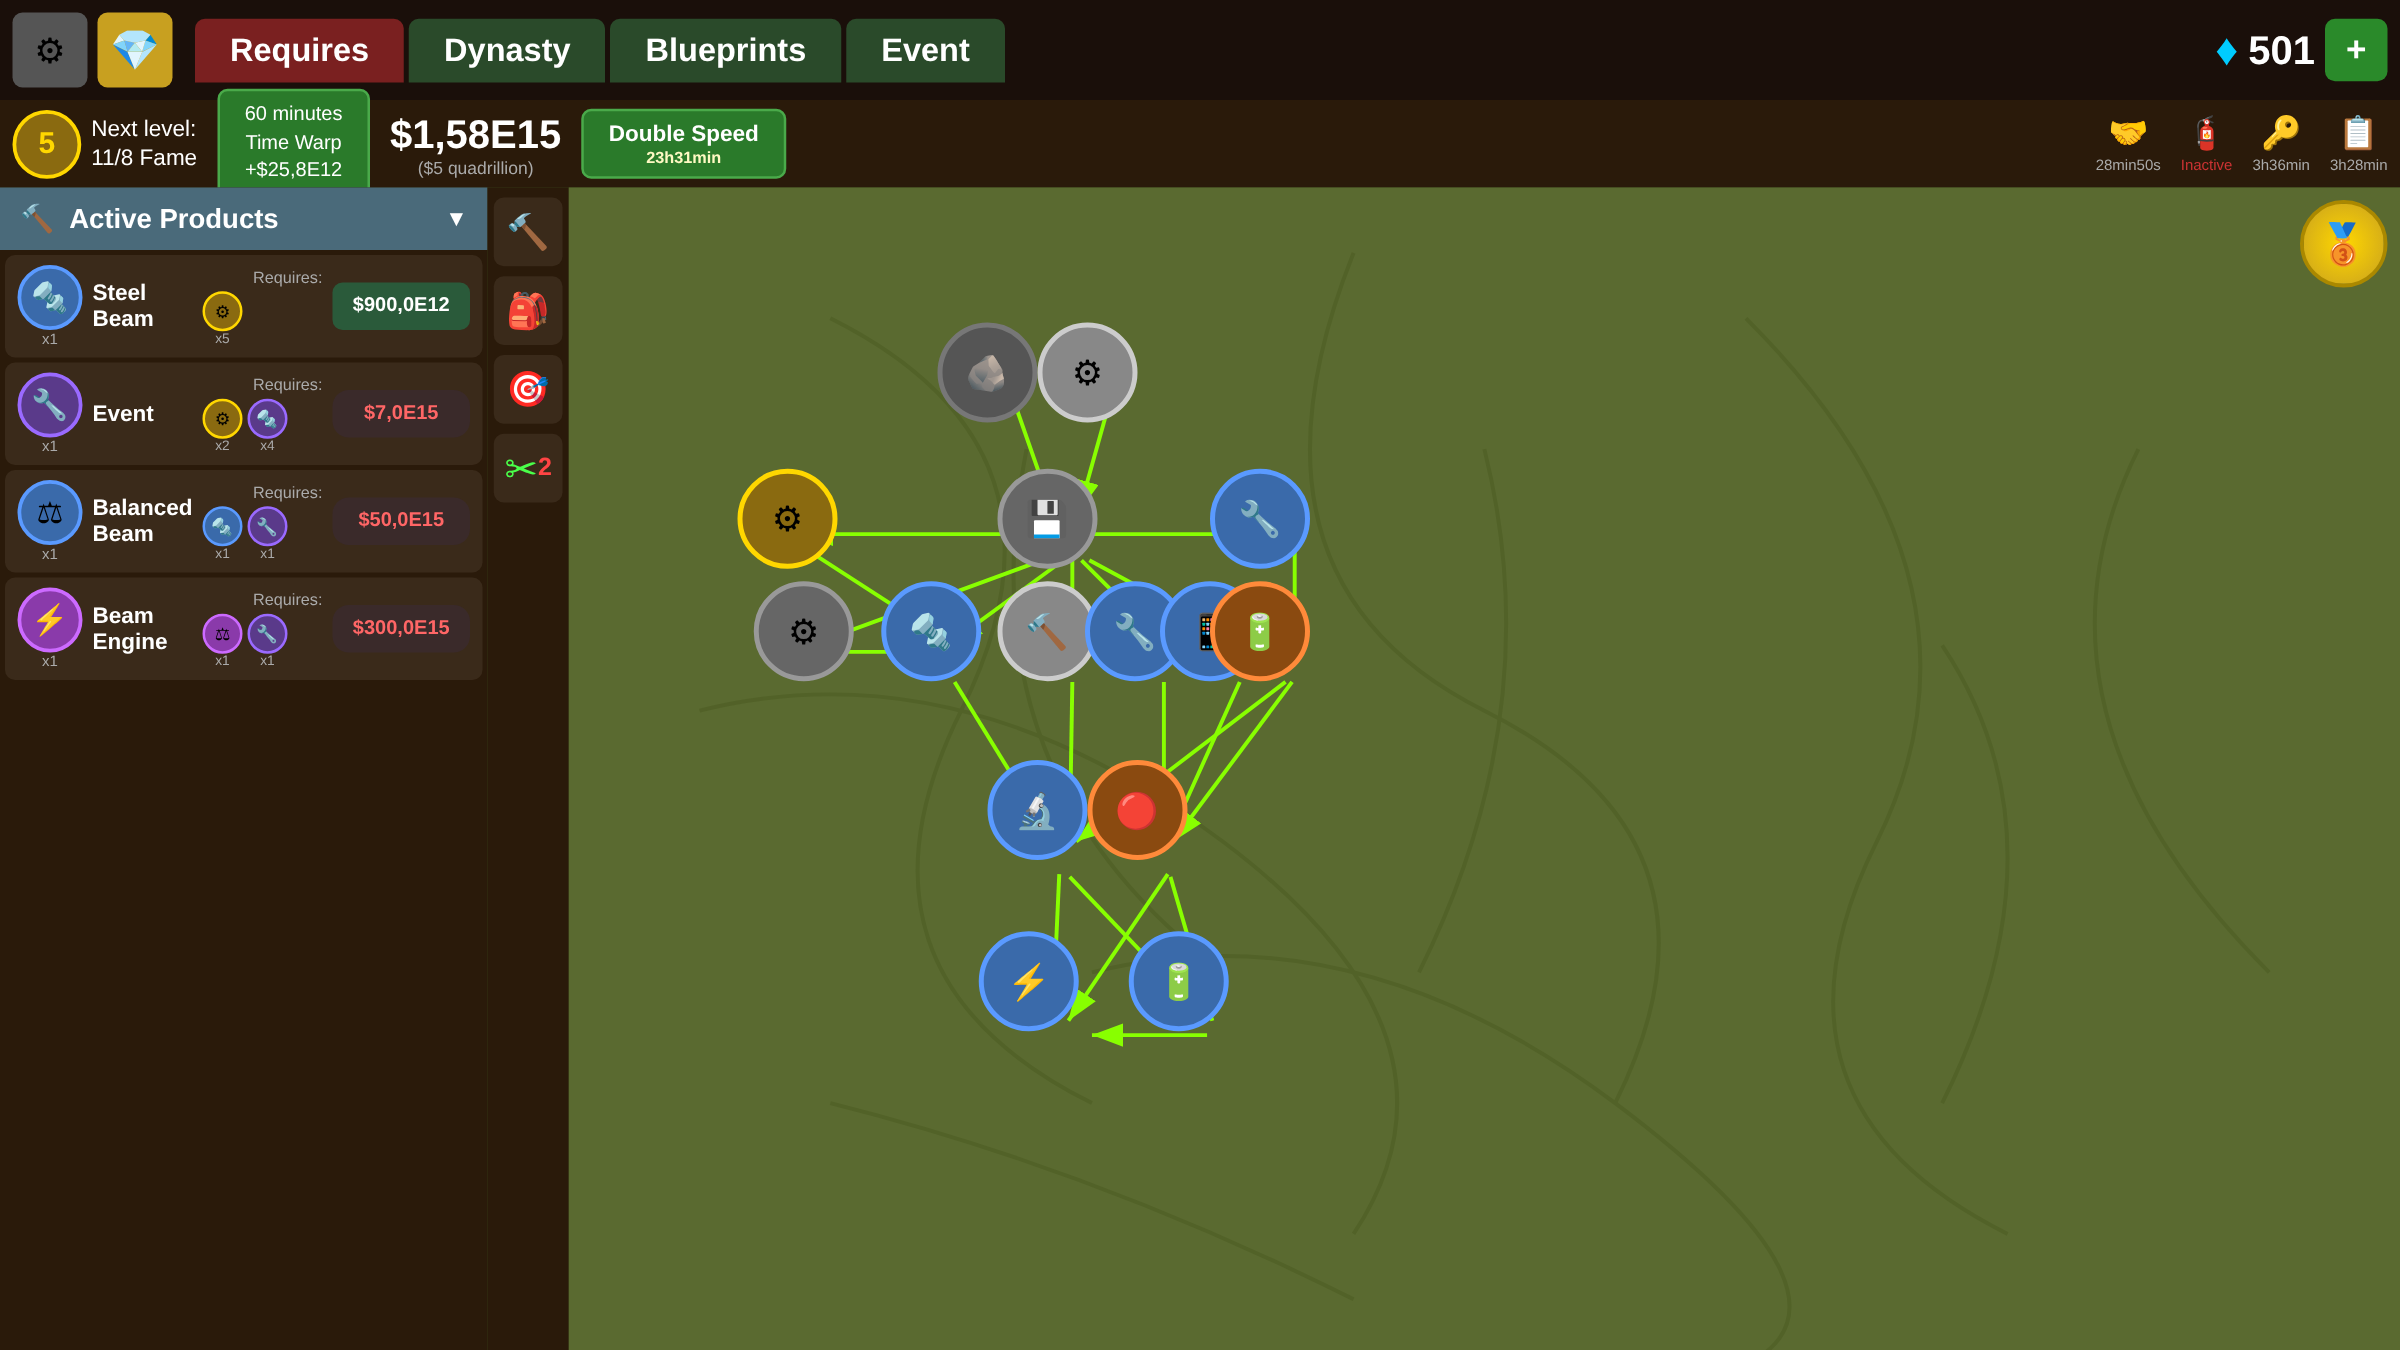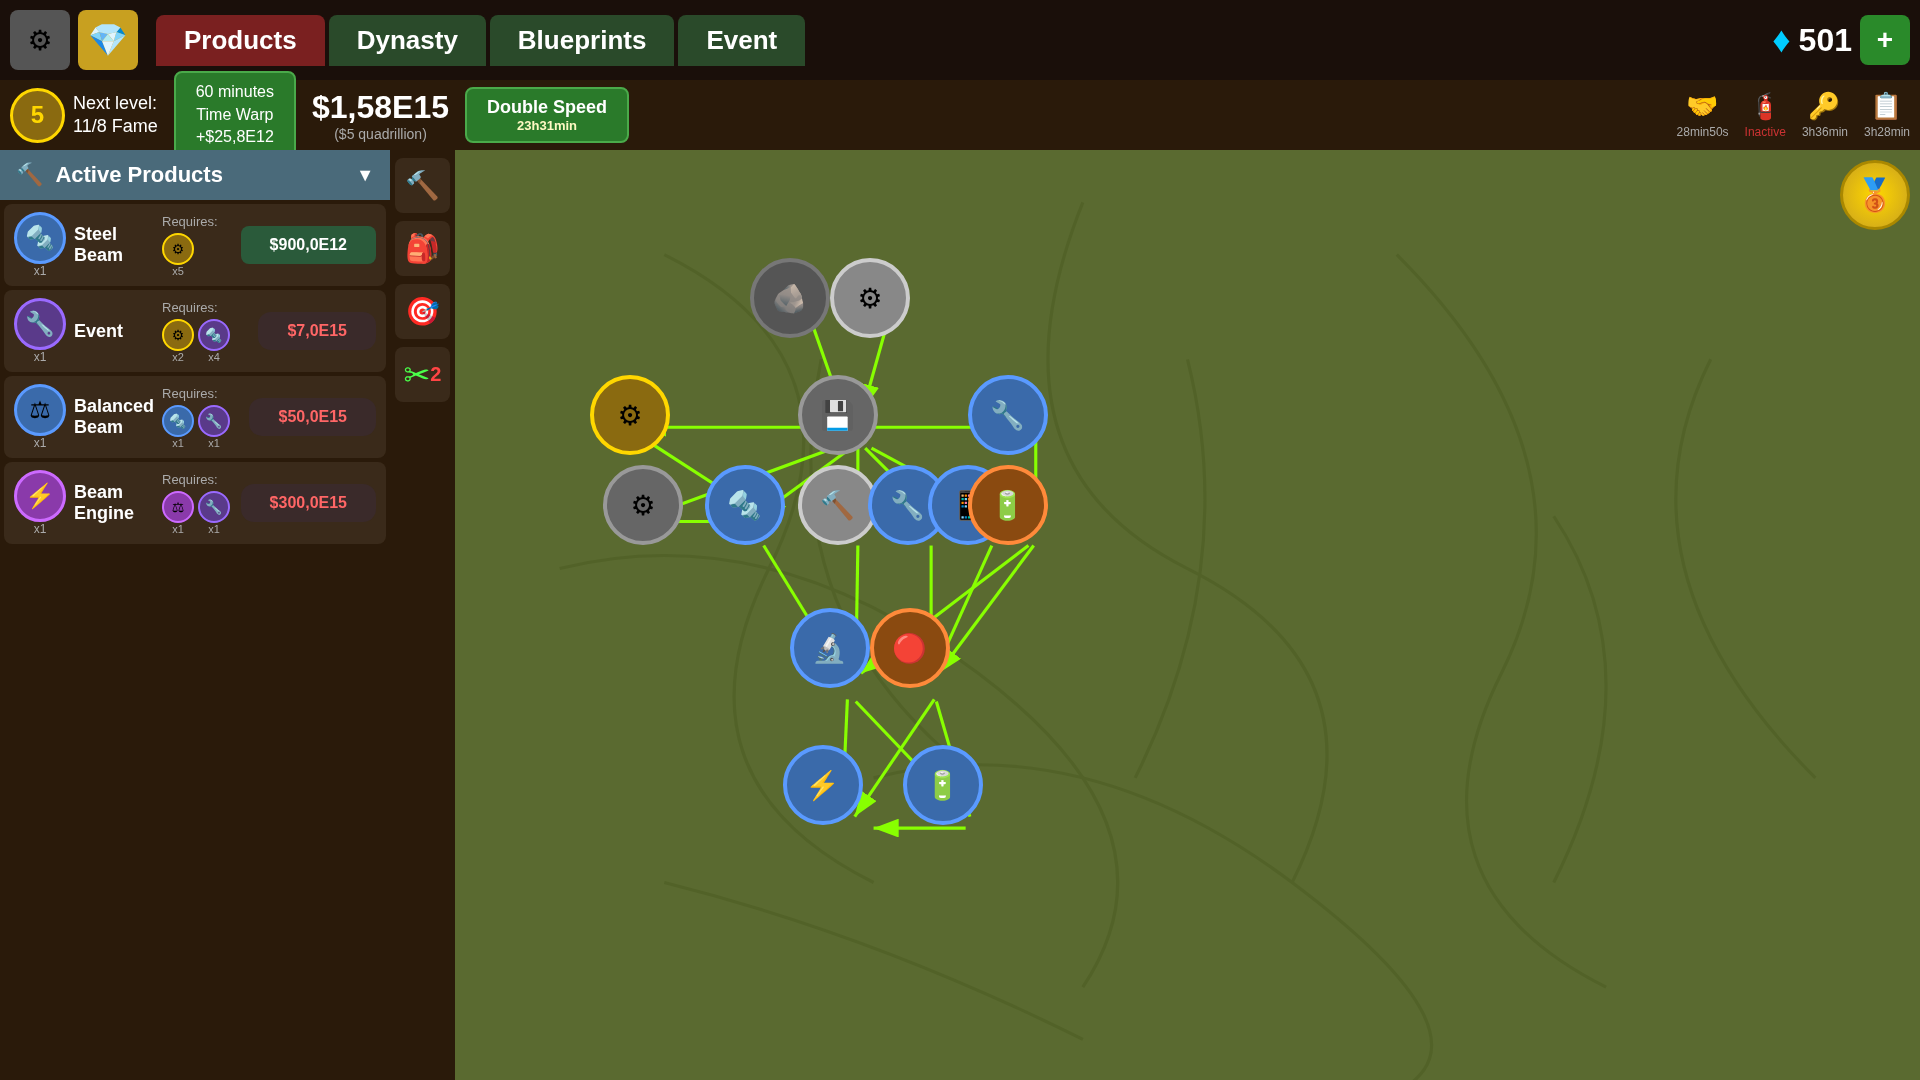--- a/index.html
+++ b/index.html
@@ -273,20 +273,21 @@
     .product-requires {
       display: flex;
       flex-direction: column;
       gap: 4px;
       flex: 1;
     }
 
     .requires-label {
       color: #aaa;
       font-size: 13px;
+      text-align: right;
     }
 
     .requires-icons {
       display: flex;
       gap: 4px;
       align-items: center;
     }
 
     .req-icon {
       width: 32px;
@@ -305,21 +306,21 @@
       text-align: left;
     }
 
     .req-item {
       display: flex;
       flex-direction: column;
       align-items: center;
     }
 
     .price-btn {
-      padding: 10px 29px;
+      padding: 10px 13px;
       border-radius: 8px;
       color: #fff;
       font-size: 16px;
       font-weight: bold;
       min-width: 110px;
       text-align: center;
       cursor: pointer;
     }
 
     .price-green { background: #2a5a3a; }
@@ -413,21 +414,21 @@
 
 <div id="top-bar">
   <div class="icon-btn gear-btn">
     <span>⚙</span>
   </div>
   <div class="icon-btn gem-icon-btn">
     <span style="font-size:32px;">💎</span>
   </div>
 
   <div class="nav-tabs">
-    <div class="nav-tab active">Products</div>
+    <div class="nav-tab active">Requires</div>
     <div class="nav-tab inactive">Dynasty</div>
     <div class="nav-tab inactive">Blueprints</div>
     <div class="nav-tab inactive">Event</div>
   </div>
 
   <div class="top-right">
     <span class="diamond-icon">♦</span>
     <span class="gem-count">501</span>
     <div class="add-btn">+</div>
   </div>

